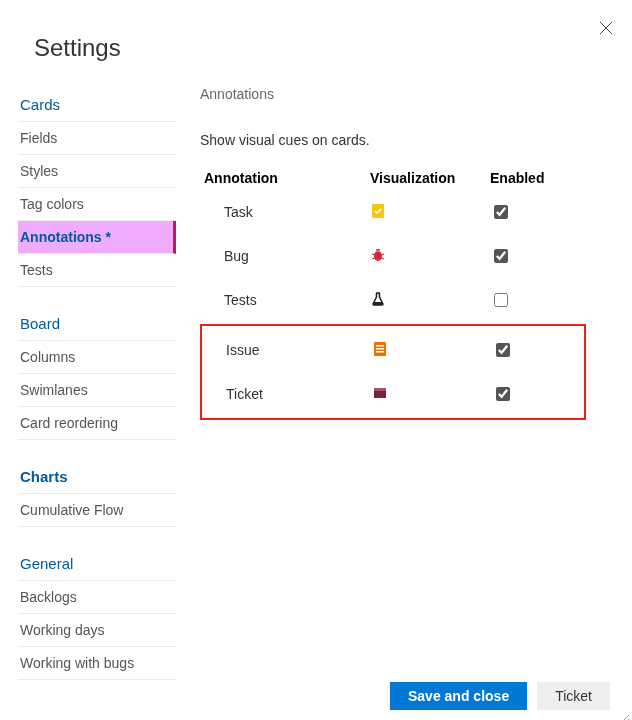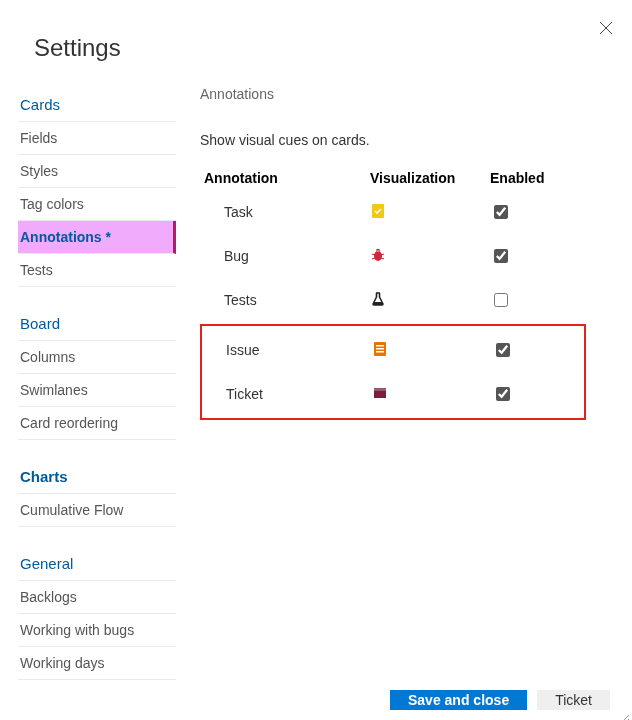--- a/index.html
+++ b/index.html
@@ -107,21 +107,21 @@
     accent-color: #555;
   }
   
   .footer {
     position: absolute;
     bottom: 18px; right: 22px;
     display: flex;
     gap: 10px;
   }
   .btn {
-    height: 20px;
+    height: 28px;
     padding: 0 18px;
     font-size: 14px;
     border: none;
     cursor: pointer;
   }
   .btn-primary {
     background: #0078d4;
     color: #fff;
     font-weight: 600;
   }
@@ -159,22 +159,22 @@
         <div class="nav-item active">Annotations *</div>
         <div class="nav-item">Tests</div>
         <div class="group-header" style="margin-top: 18px;">Board</div>
         <div class="nav-item">Columns</div>
         <div class="nav-item">Swimlanes</div>
         <div class="nav-item">Card reordering</div>
         <div class="group-header" style="margin-top: 18px; font-weight: bold;">Charts</div>
         <div class="nav-item">Cumulative Flow</div>
         <div class="group-header" style="margin-top: 18px;">General</div>
         <div class="nav-item">Backlogs</div>
+        <div class="nav-item">Working days</div>
         <div class="nav-item">Working with bugs</div>
-        <div class="nav-item">Working days</div>
       </div>
 
     <div class="main">
       <div class="pane-title">Annotations</div>
       <div class="pane-desc">Show visual cues on cards.</div>
 
       <div class="tbl">
         <div class="tbl-header">
           <div class="col-ann">Annotation</div>
           <div class="col-viz">Visualization</div>

